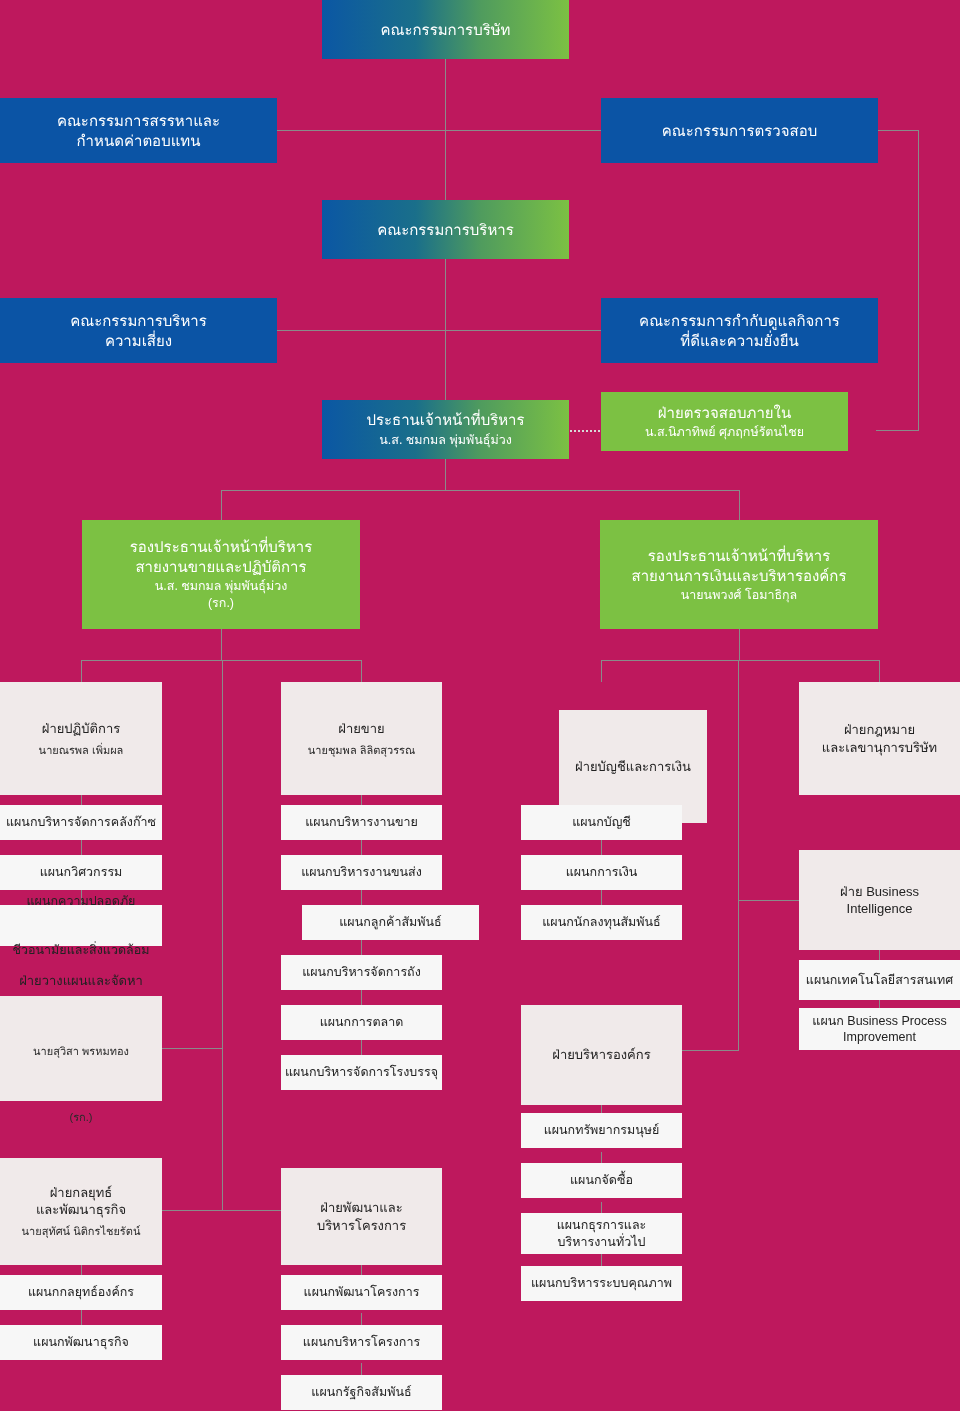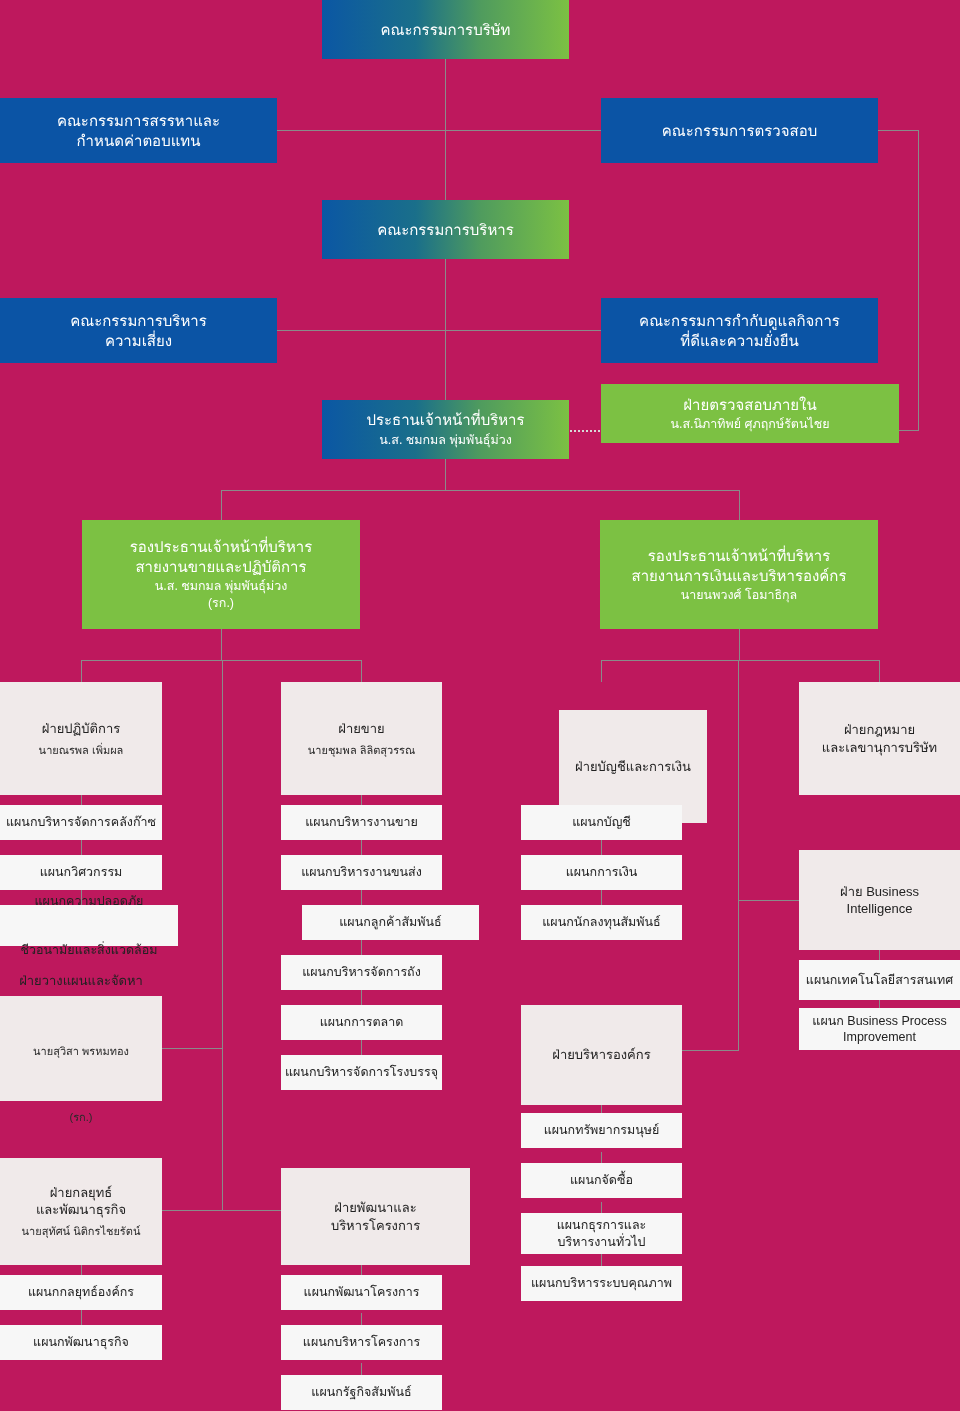--- a/index.html
+++ b/index.html
@@ -182,21 +182,21 @@
   <div class="node blue" style="left:601px;top:298px;width:277px;height:65px;">
     <span class="t1">คณะกรรมการกำกับดูแลกิจการ</span>
     <span class="t2">ที่ดีและความยั่งยืน</span>
   </div>
 
   <div class="node grad" style="left:322px;top:400px;width:247px;height:59px;">
     <span class="t1">ประธานเจ้าหน้าที่บริหาร</span>
     <span class="t2">น.ส. ชมกมล พุ่มพันธุ์ม่วง</span>
   </div>
 
-  <div class="node green" style="left:601px;top:384px;width:298px;height:59px;justify-content:center;">
+  <div class="node green" style="left:601px;top:392px;width:247px;height:59px;justify-content:center;">
     <span class="t1">ฝ่ายตรวจสอบภายใน</span>
     <span class="sub">น.ส.นิภาทิพย์ ศุภฤกษ์รัตนไชย</span>
   </div>
 
   <div class="node green" style="left:82px;top:520px;width:278px;height:109px;">
     <span class="t1">รองประธานเจ้าหน้าที่บริหาร</span>
     <span class="t2">สายงานขายและปฏิบัติการ</span>
     <span class="sub">น.ส. ชมกมล พุ่มพันธุ์ม่วง</span>
     <span class="sub">(รก.)</span>
   </div>
@@ -210,21 +210,21 @@
   <div class="node dept" style="left:0px;top:682px;width:162px;height:113px;">
     <span class="t1">ฝ่ายปฏิบัติการ</span>
     <span class="sub">นายณรพล เพิ่มผล</span>
   </div>
   <div class="node sect" style="left:0px;top:805px;width:162px;height:35px;">
     <span class="t1">แผนกบริหารจัดการคลังก๊าซ</span>
   </div>
   <div class="node sect" style="left:0px;top:855px;width:162px;height:35px;">
     <span class="t1">แผนกวิศวกรรม</span>
   </div>
-  <div class="node sect" style="left:0px;top:905px;width:178px;height:41px;gap:33px;">
+  <div class="node sect" style="left:0px;top:905px;width:162px;height:41px;gap:33px;">
     <span class="t1">แผนกความปลอดภัย</span>
     <span class="t2">ชีวอนามัยและสิ่งแวดล้อม</span>
   </div>
 
   <div class="node dept" style="left:0px;top:996px;width:162px;height:105px;gap:48px;">
     <span class="t1">ฝ่ายวางแผนและจัดหา</span>
     <span class="sub">นายสุวิสา พรหมทอง</span>
     <span class="sub2">(รก.)</span>
   </div>
 
@@ -256,21 +256,21 @@
   <div class="node sect" style="left:281px;top:955px;width:161px;height:35px;">
     <span class="t1">แผนกบริหารจัดการถัง</span>
   </div>
   <div class="node sect" style="left:281px;top:1005px;width:161px;height:35px;">
     <span class="t1">แผนกการตลาด</span>
   </div>
   <div class="node sect" style="left:281px;top:1055px;width:161px;height:35px;">
     <span class="t1">แผนกบริหารจัดการโรงบรรจุ</span>
   </div>
 
-  <div class="node dept" style="left:281px;top:1168px;width:189px;height:97px;">
+  <div class="node dept" style="left:281px;top:1168px;width:161px;height:97px;">
     <span class="t1">ฝ่ายพัฒนาและ</span>
     <span class="t2">บริหารโครงการ</span>
   </div>
   <div class="node sect" style="left:281px;top:1275px;width:161px;height:35px;">
     <span class="t1">แผนกพัฒนาโครงการ</span>
   </div>
   <div class="node sect" style="left:281px;top:1325px;width:161px;height:35px;">
     <span class="t1">แผนกบริหารโครงการ</span>
   </div>
   <div class="node sect" style="left:281px;top:1375px;width:161px;height:35px;">

